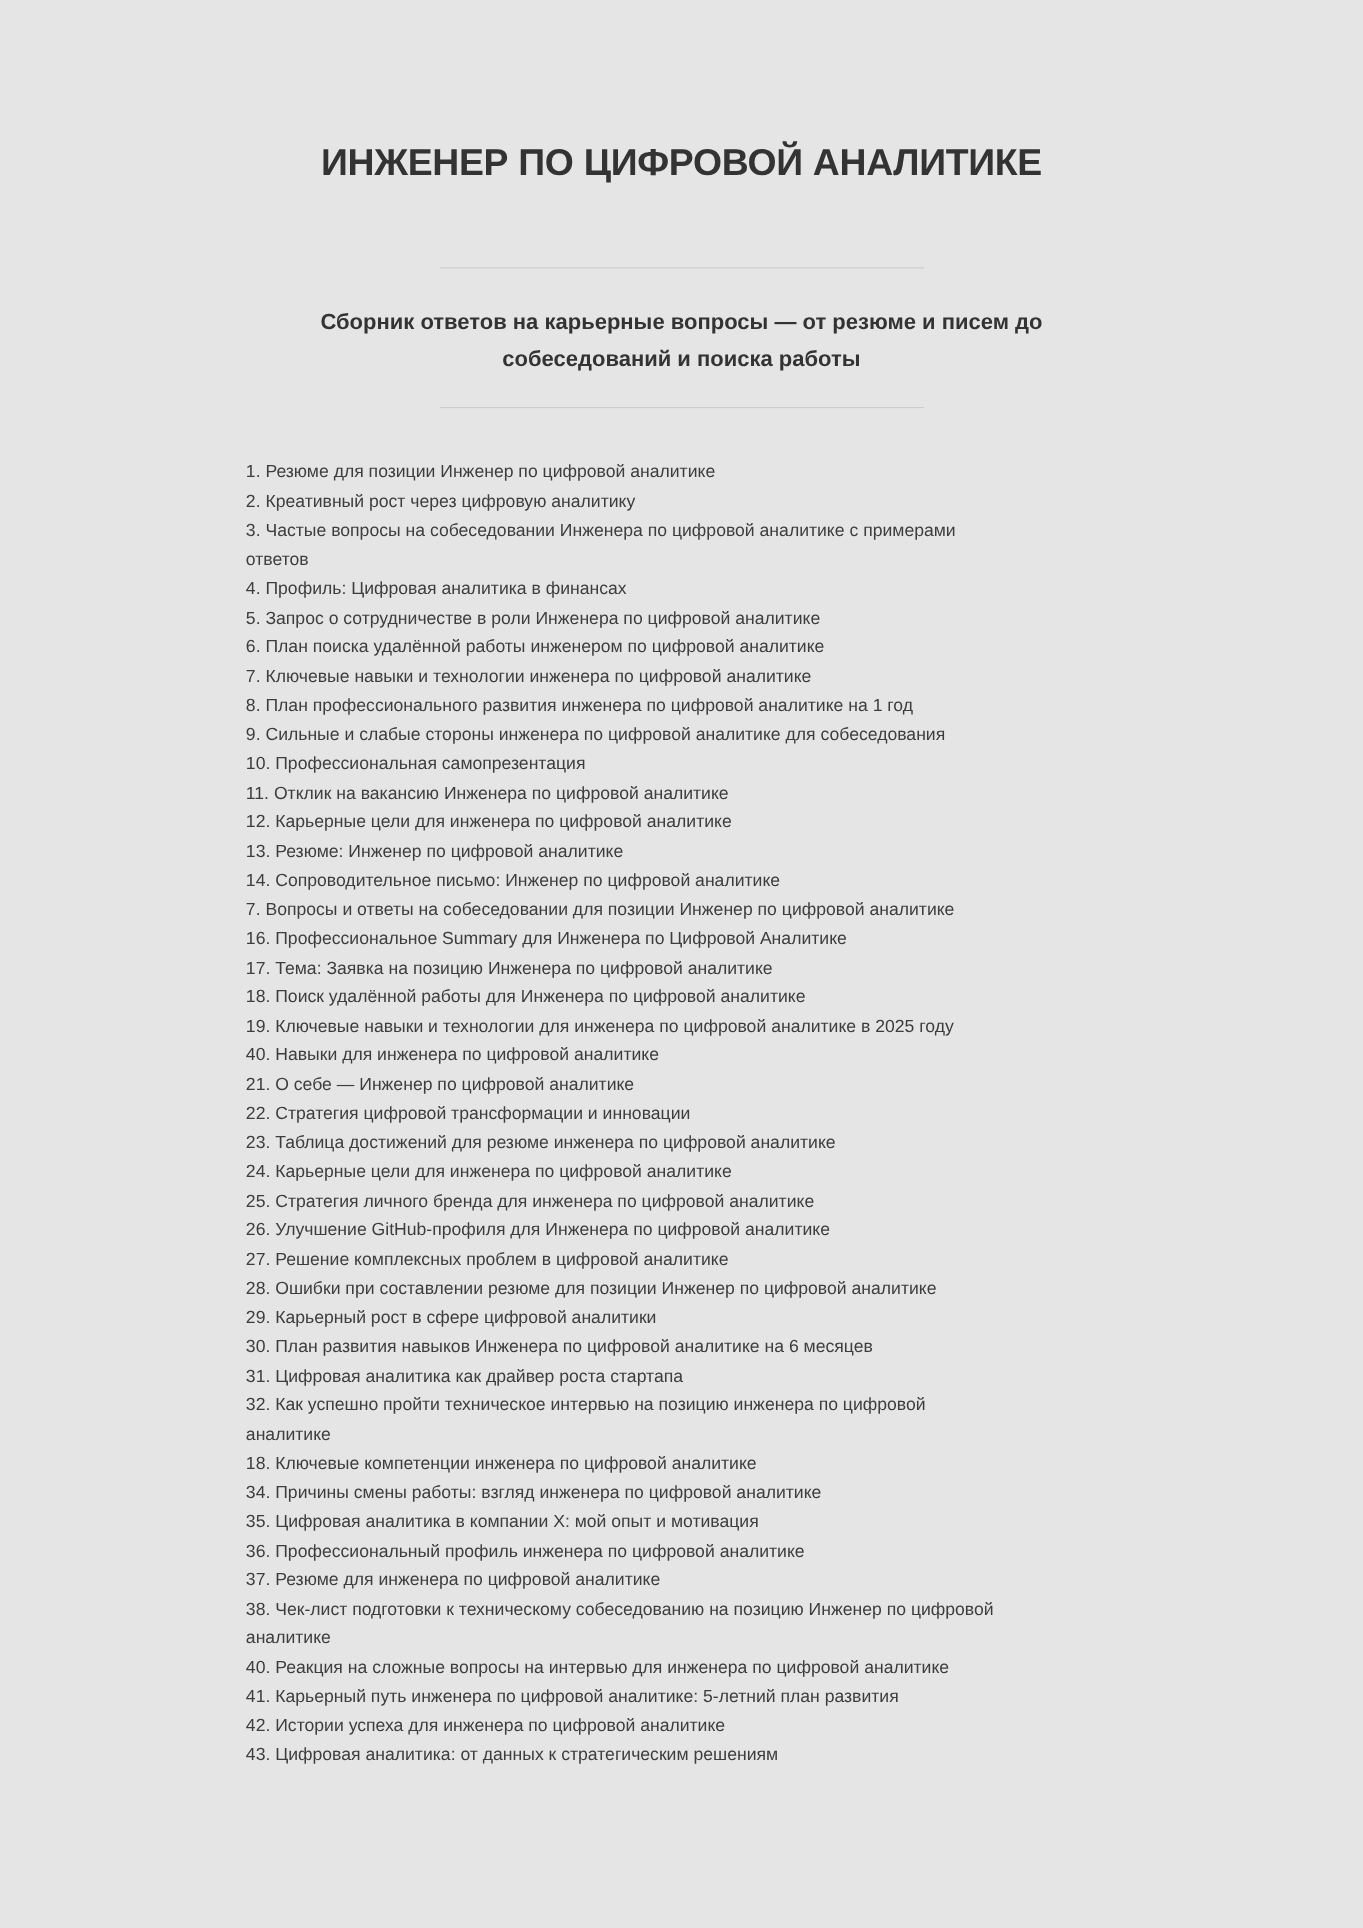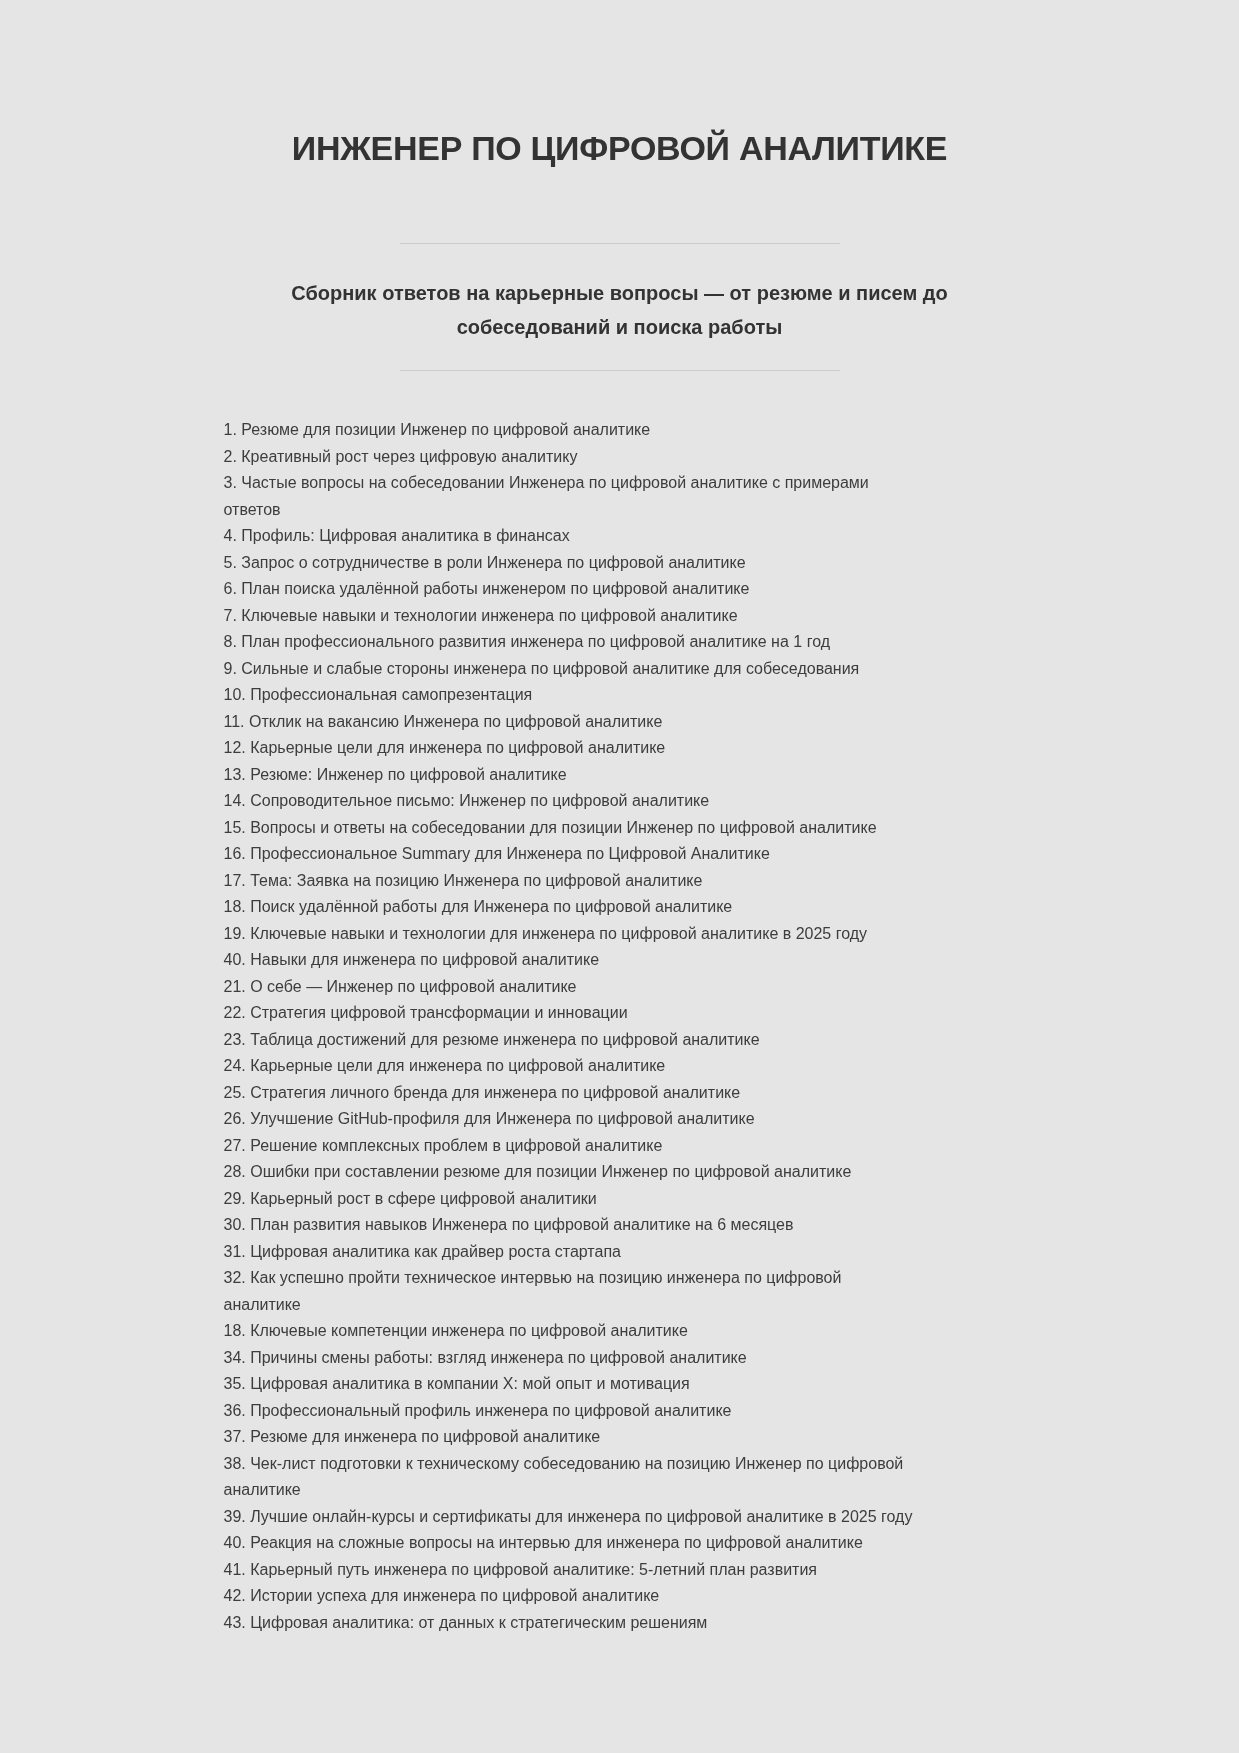--- a/index.html
+++ b/index.html
@@ -85,21 +85,21 @@
       <div class="toc-item">5. Запрос о сотрудничестве в роли Инженера по цифровой аналитике</div>
       <div class="toc-item">6. План поиска удалённой работы инженером по цифровой аналитике</div>
       <div class="toc-item">7. Ключевые навыки и технологии инженера по цифровой аналитике</div>
       <div class="toc-item">8. План профессионального развития инженера по цифровой аналитике на 1 год</div>
       <div class="toc-item">9. Сильные и слабые стороны инженера по цифровой аналитике для собеседования</div>
       <div class="toc-item">10. Профессиональная самопрезентация</div>
       <div class="toc-item">11. Отклик на вакансию Инженера по цифровой аналитике</div>
       <div class="toc-item">12. Карьерные цели для инженера по цифровой аналитике</div>
       <div class="toc-item">13. Резюме: Инженер по цифровой аналитике</div>
       <div class="toc-item">14. Сопроводительное письмо: Инженер по цифровой аналитике</div>
-      <div class="toc-item">15. Вопросы и ответы на собеседовании для позиции Инженер по цифровой аналитике</div>
+      <div class="toc-item">7. Вопросы и ответы на собеседовании для позиции Инженер по цифровой аналитике</div>
       <div class="toc-item">16. Профессиональное Summary для Инженера по Цифровой Аналитике</div>
       <div class="toc-item">17. Тема: Заявка на позицию Инженера по цифровой аналитике</div>
       <div class="toc-item">18. Поиск удалённой работы для Инженера по цифровой аналитике</div>
       <div class="toc-item">19. Ключевые навыки и технологии для инженера по цифровой аналитике в 2025 году</div>
       <div class="toc-item">40. Навыки для инженера по цифровой аналитике</div>
       <div class="toc-item">21. О себе — Инженер по цифровой аналитике</div>
       <div class="toc-item">22. Стратегия цифровой трансформации и инновации</div>
       <div class="toc-item">23. Таблица достижений для резюме инженера по цифровой аналитике</div>
       <div class="toc-item">24. Карьерные цели для инженера по цифровой аналитике</div>
       <div class="toc-item">25. Стратегия личного бренда для инженера по цифровой аналитике</div>
@@ -111,20 +111,19 @@
       <div class="toc-item">31. Цифровая аналитика как драйвер роста стартапа</div>
       <div class="toc-item">32. Как успешно пройти техническое интервью на позицию инженера по цифровой
 аналитике</div>
       <div class="toc-item">18. Ключевые компетенции инженера по цифровой аналитике</div>
       <div class="toc-item">34. Причины смены работы: взгляд инженера по цифровой аналитике</div>
       <div class="toc-item">35. Цифровая аналитика в компании X: мой опыт и мотивация</div>
       <div class="toc-item">36. Профессиональный профиль инженера по цифровой аналитике</div>
       <div class="toc-item">37. Резюме для инженера по цифровой аналитике</div>
       <div class="toc-item">38. Чек-лист подготовки к техническому собеседованию на позицию Инженер по цифровой
 аналитике</div>
-      <div class="toc-item">39. Лучшие онлайн-курсы и сертификаты для инженера по цифровой аналитике в 2025 году</div>
       <div class="toc-item">40. Реакция на сложные вопросы на интервью для инженера по цифровой аналитике</div>
       <div class="toc-item">41. Карьерный путь инженера по цифровой аналитике: 5-летний план развития</div>
       <div class="toc-item">42. Истории успеха для инженера по цифровой аналитике</div>
       <div class="toc-item">43. Цифровая аналитика: от данных к стратегическим решениям</div>
     </div>
 
 </div>
 
 </body></html>

